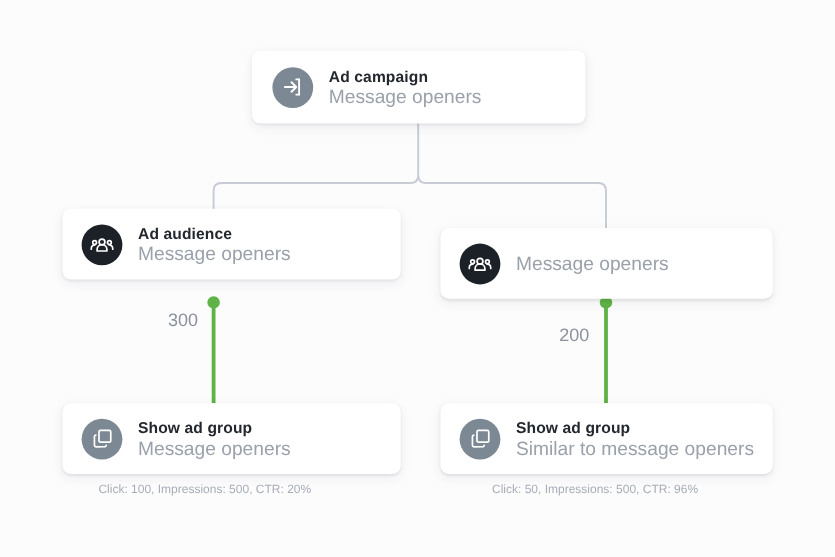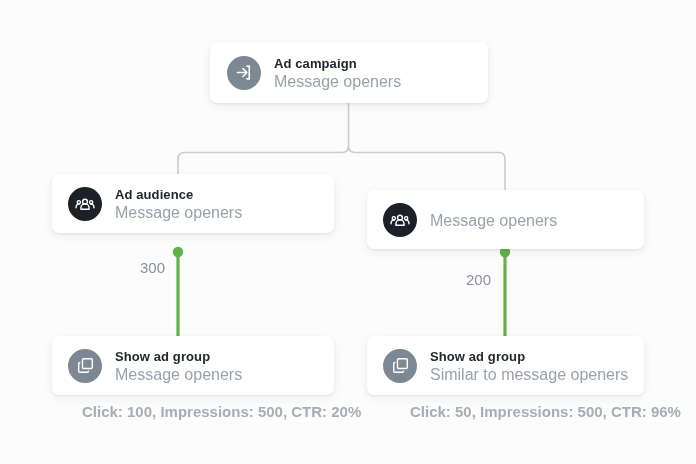--- a/index.html
+++ b/index.html
@@ -110,24 +110,23 @@
     font-size: 15px;
     color: #8b929c;
     white-space: nowrap;
   }
   #edge-label-left  { left: 140px; top: 259px; }
   #edge-label-right { left: 466px; top: 271px; }
 
   
   .stat-caption {
     position: absolute;
-    font-size: 15px;
+    font-size: 10px;
     color: #a7adb6;
     white-space: nowrap;
-    font-weight: bold;
   }
   #stat-left  { left: 82px;  top: 403px; }
   #stat-right { left: 410px; top: 403px; }
 </style>
 </head>
 <body>
 
 <div id="flow-canvas">
 
   <svg class="edges" viewBox="0 0 696 464" width="696" height="464">

